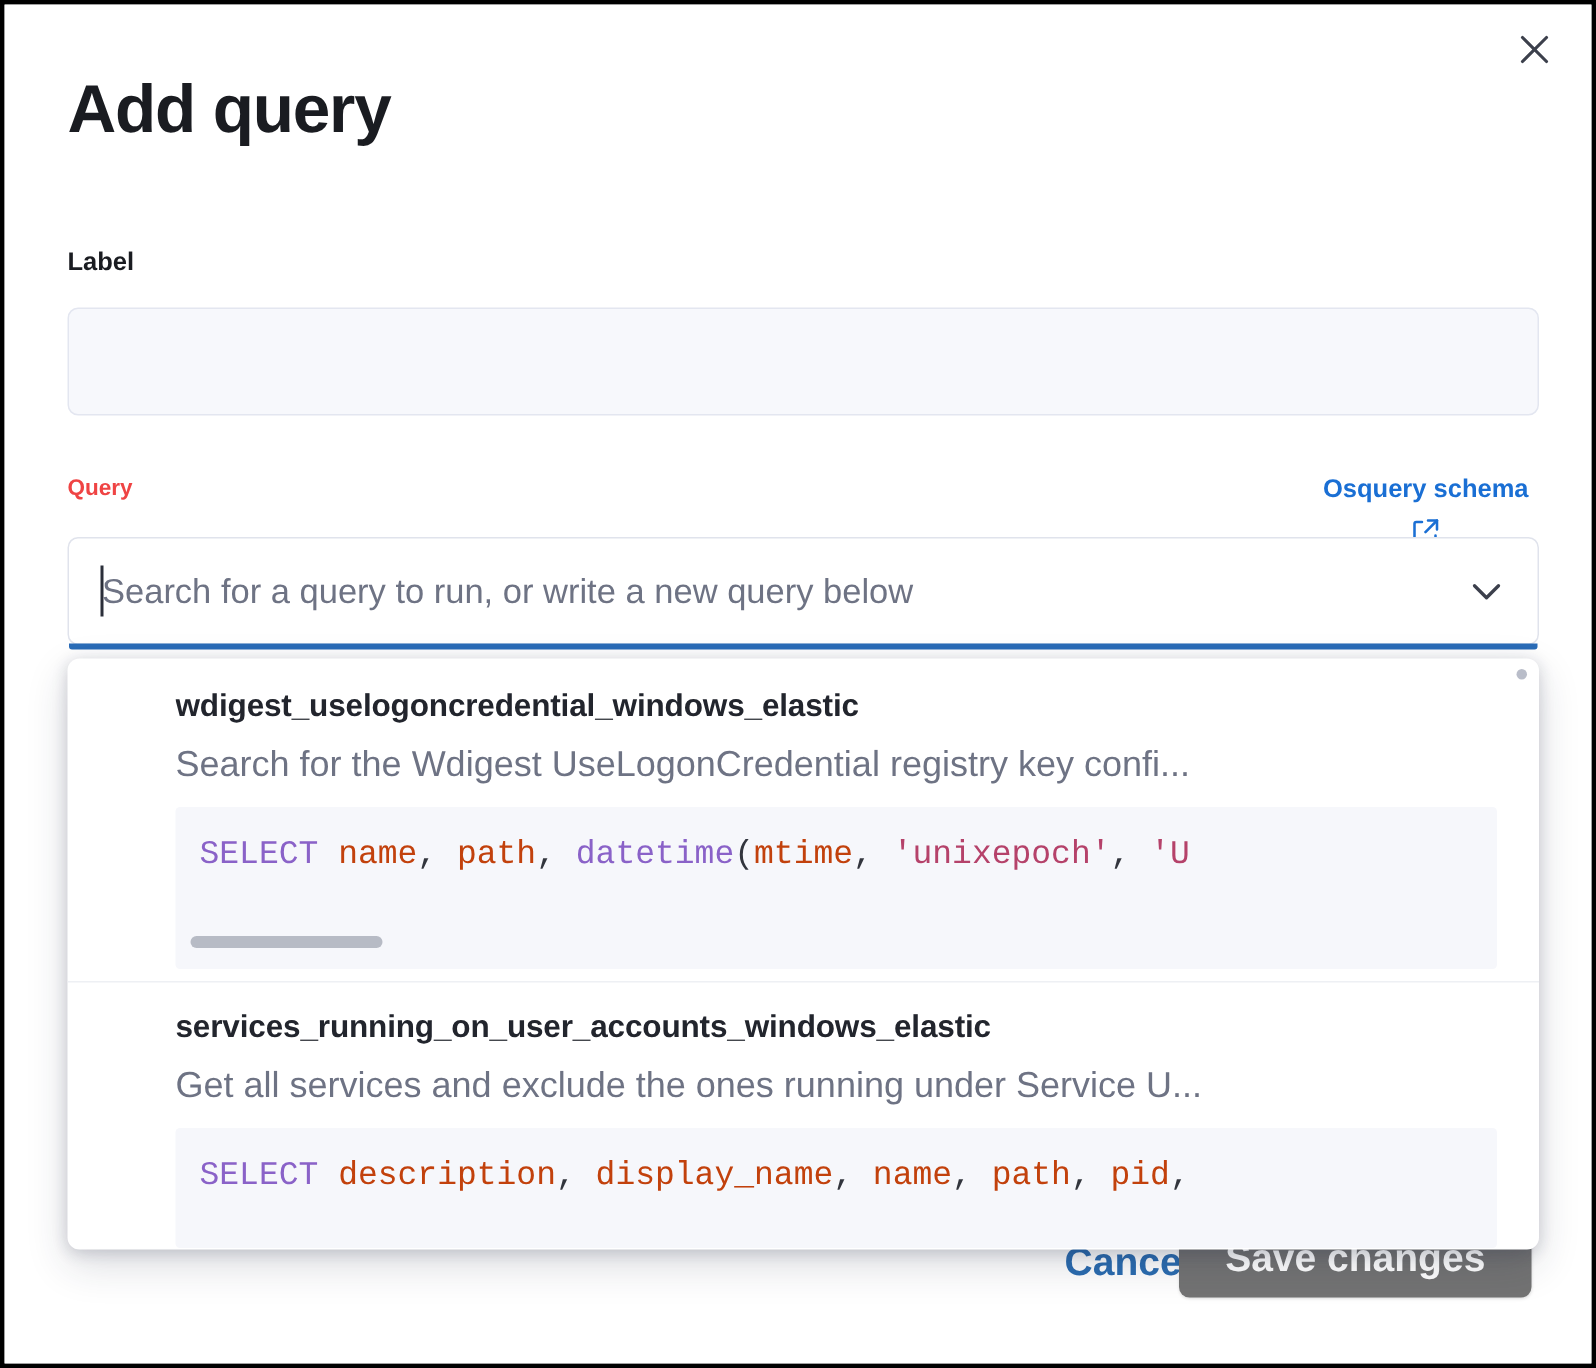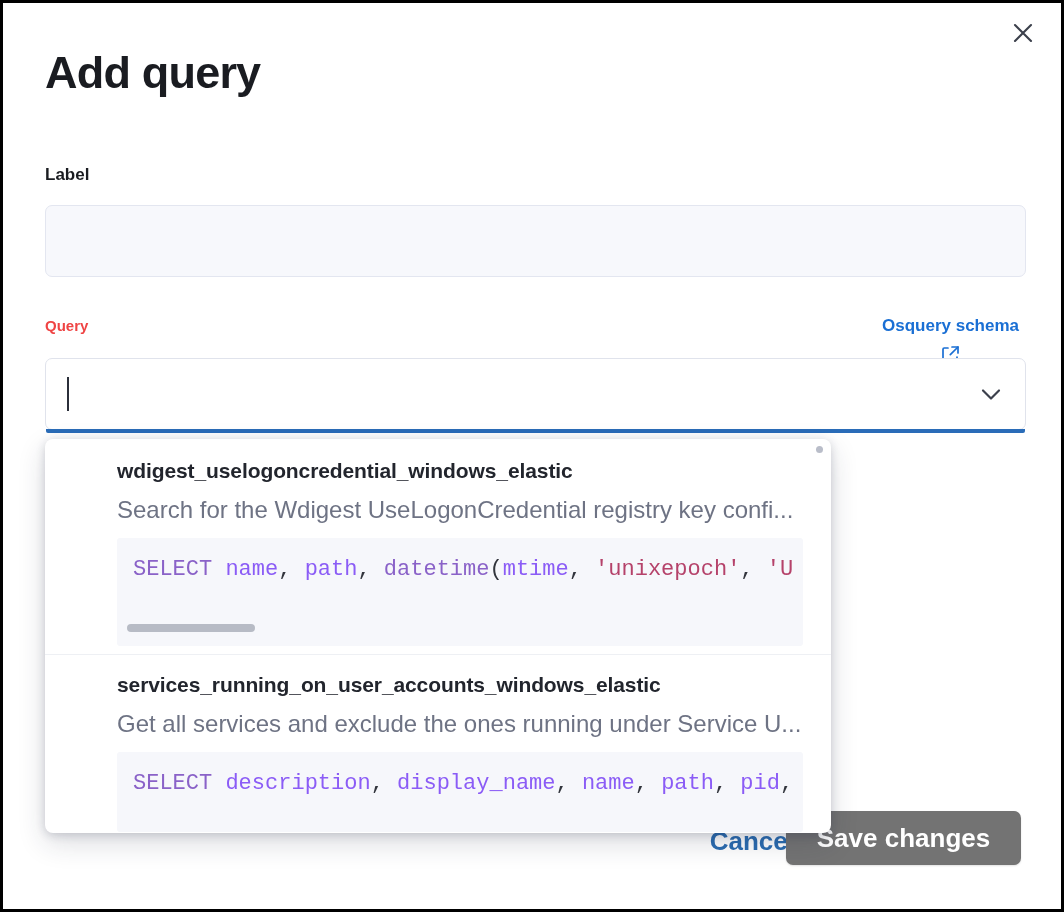--- a/index.html
+++ b/index.html
@@ -134,21 +134,21 @@
     position: absolute;
     left: 64px; top: 374px;
     width: 1.5px; height: 34px;
     background: #2b2f3a;
   }
 
   
   .dropdown {
     position: absolute;
     left: 42px; top: 436px;
-    width: 786px; height: 394px;
+    width: 981px; height: 394px;
     background: #ffffff;
     border-radius: 8px;
     box-shadow: 0 2px 10px rgba(30,35,60,0.18), 0 10px 28px rgba(30,35,60,0.16);
     overflow: hidden;
     z-index: 20;
   }
   .dd-scroll-dot {
     position: absolute;
     right: 8px; top: 7px;
     width: 7px; height: 7px;
@@ -186,21 +186,21 @@
     font-size: 22px;
     line-height: 1.25;
     white-space: nowrap;
     overflow: hidden;
     position: relative;
     height: 108px;
   }
   .dd-code .line { white-space: nowrap; }
   .tok-kw  { color: #8a62c8; }
   .tok-fn  { color: #8a62c8; }
-  .tok-id  { color: #8b5cf6; }
+  .tok-id  { color: #c2410c; }
   .tok-str { color: #b5426a; }
   .tok-pun { color: #32353d; }
 
   .code-scrollbar {
     position: absolute;
     left: 10px; bottom: 14px;
     width: 128px; height: 8px;
     border-radius: 5px;
     background: #b7bbc5;
     cursor: pointer;
@@ -268,20 +268,21 @@
       <span>
         <svg width="19" height="19" viewBox="0 0 19 19">
           <path d="M7 3 H3.2 A1.2 1.2 0 0 0 2 4.2 V15.8 A1.2 1.2 0 0 0 3.2 17 H14.8 A1.2 1.2 0 0 0 16 15.8 V12" stroke="#1a6fd4" stroke-width="1.7" fill="none" stroke-linecap="round" stroke-linejoin="round"></path>
           <path d="M11 2 H17 V8" stroke="#1a6fd4" stroke-width="1.7" fill="none" stroke-linecap="round" stroke-linejoin="round"></path>
           <path d="M17 2 L9.3 9.7" stroke="#1a6fd4" stroke-width="1.7" fill="none" stroke-linecap="round"></path>
         </svg>
       </span>
     </a>
 
     <div class="combo">
+      <input class="combo-input" type="text" placeholder="Search for a query to run, or write a new query below" style="">
       <span class="combo-caret">
         <svg width="26" height="26" viewBox="0 0 26 26">
           <path d="M5 9.5 L13 17.5 L21 9.5" stroke="#3c404c" stroke-width="2.2" fill="none" stroke-linecap="round" stroke-linejoin="round"></path>
         </svg>
       </span>
     </div>
     <div class="text-caret"></div>
 
     <div class="dropdown">
       <div class="dd-scroll-dot"></div>

